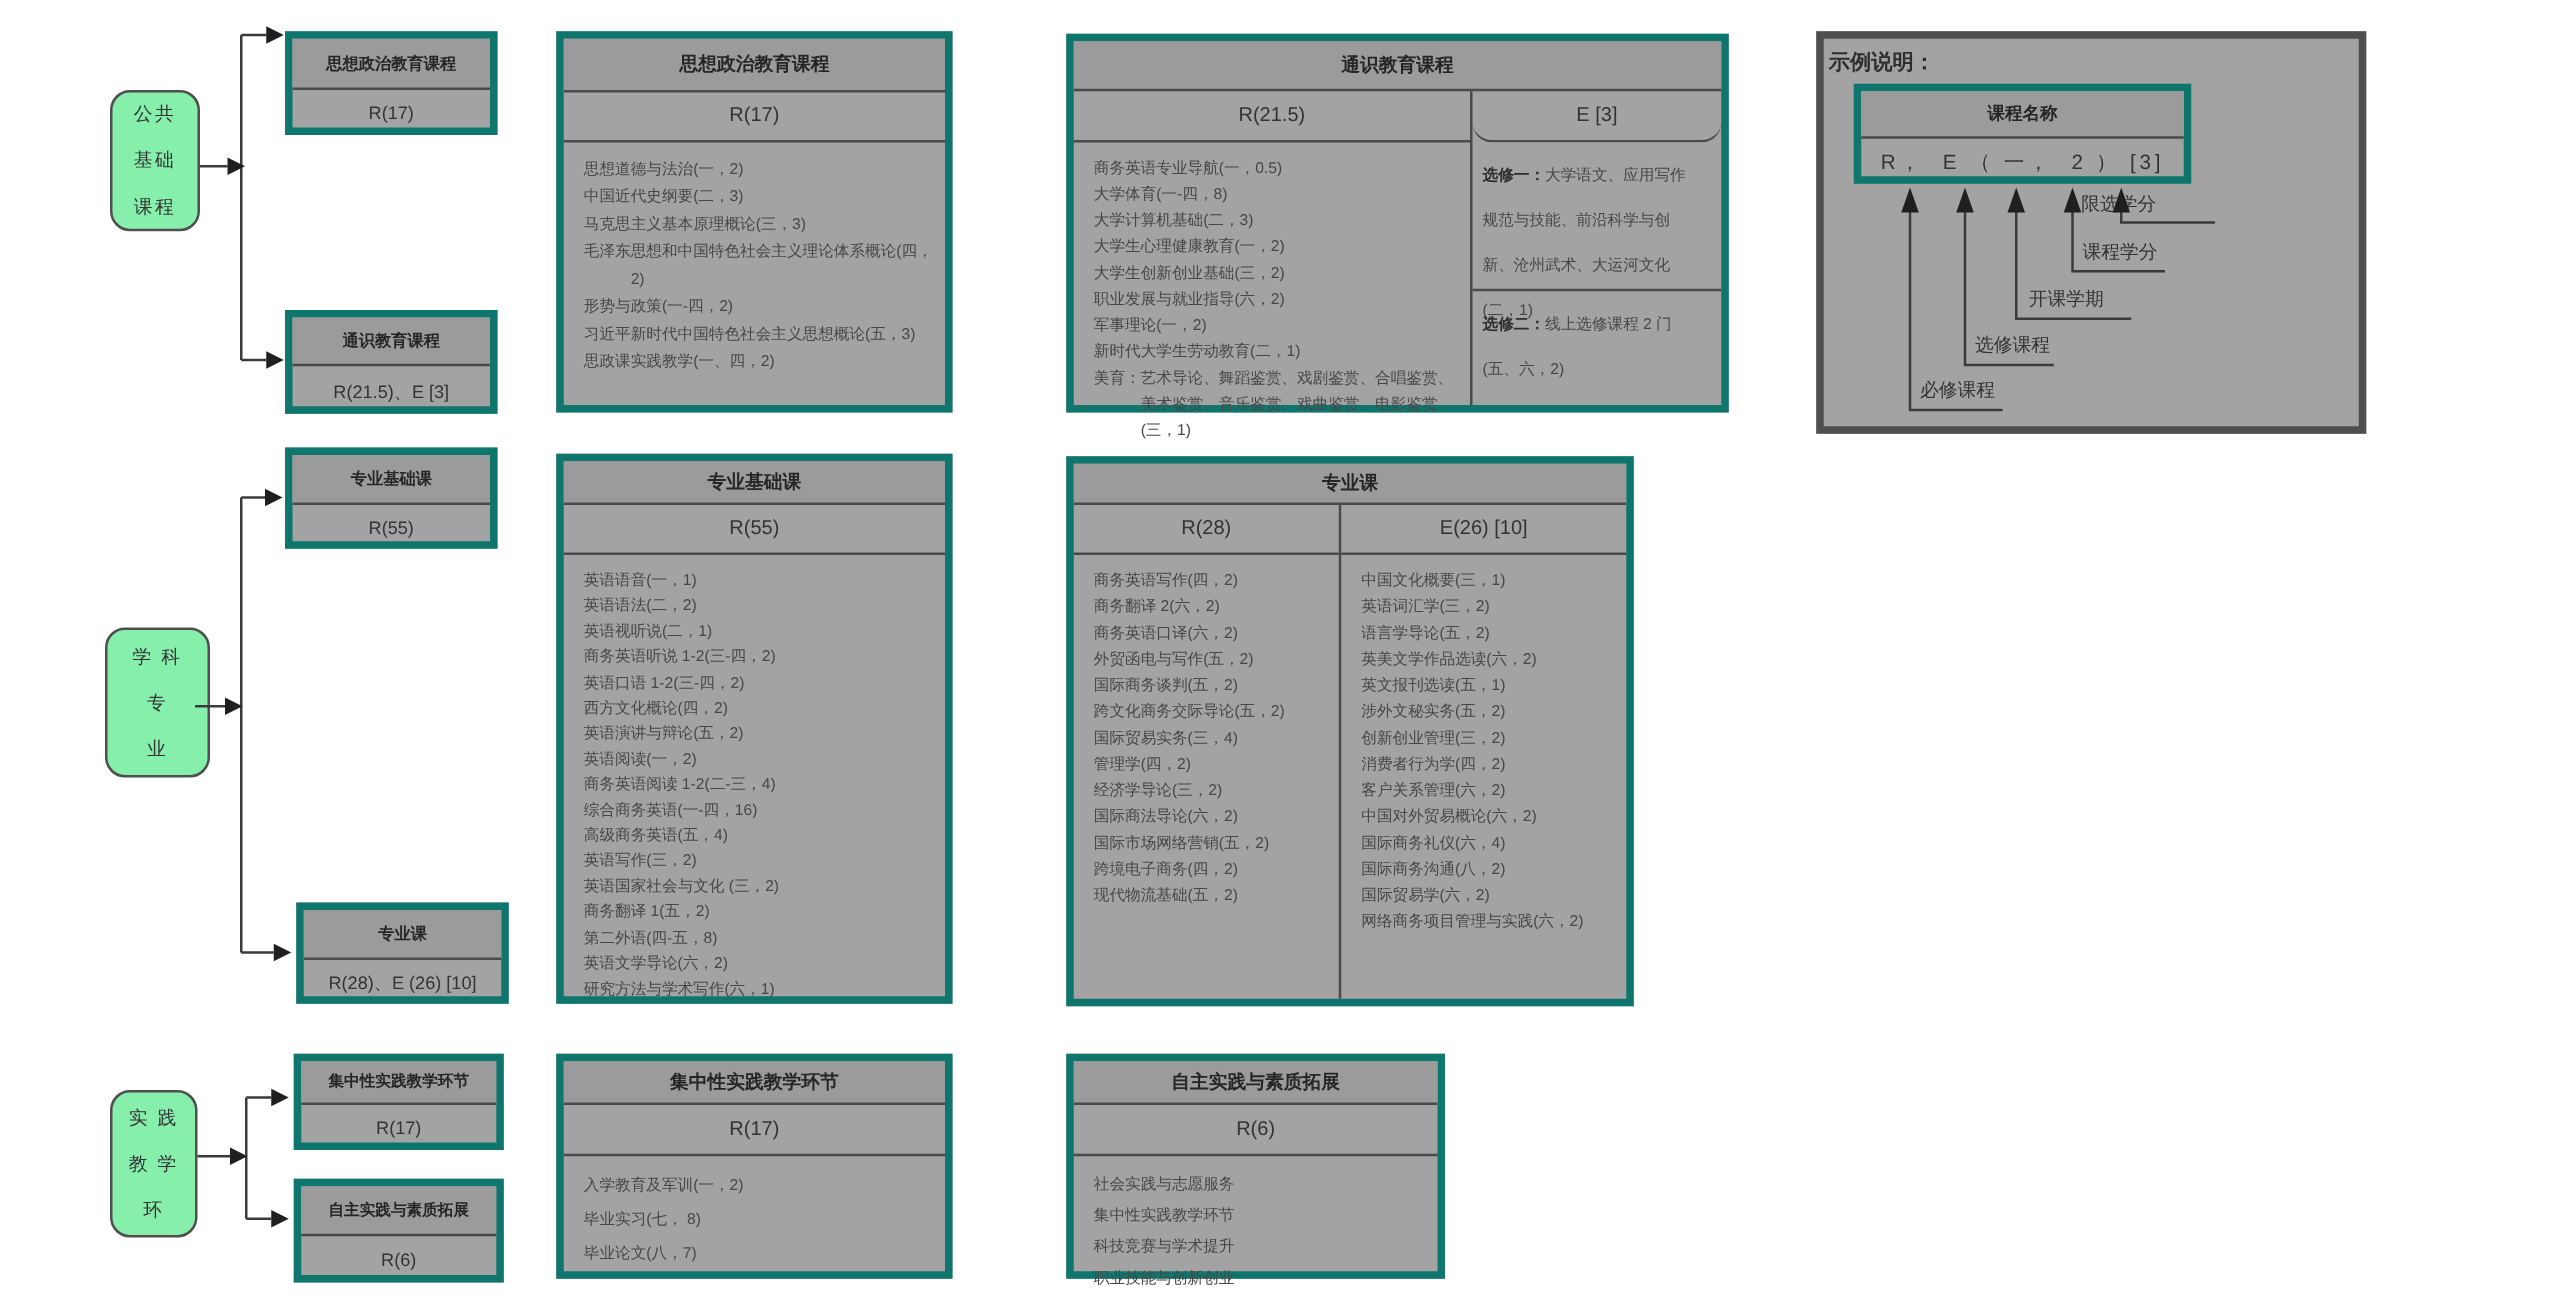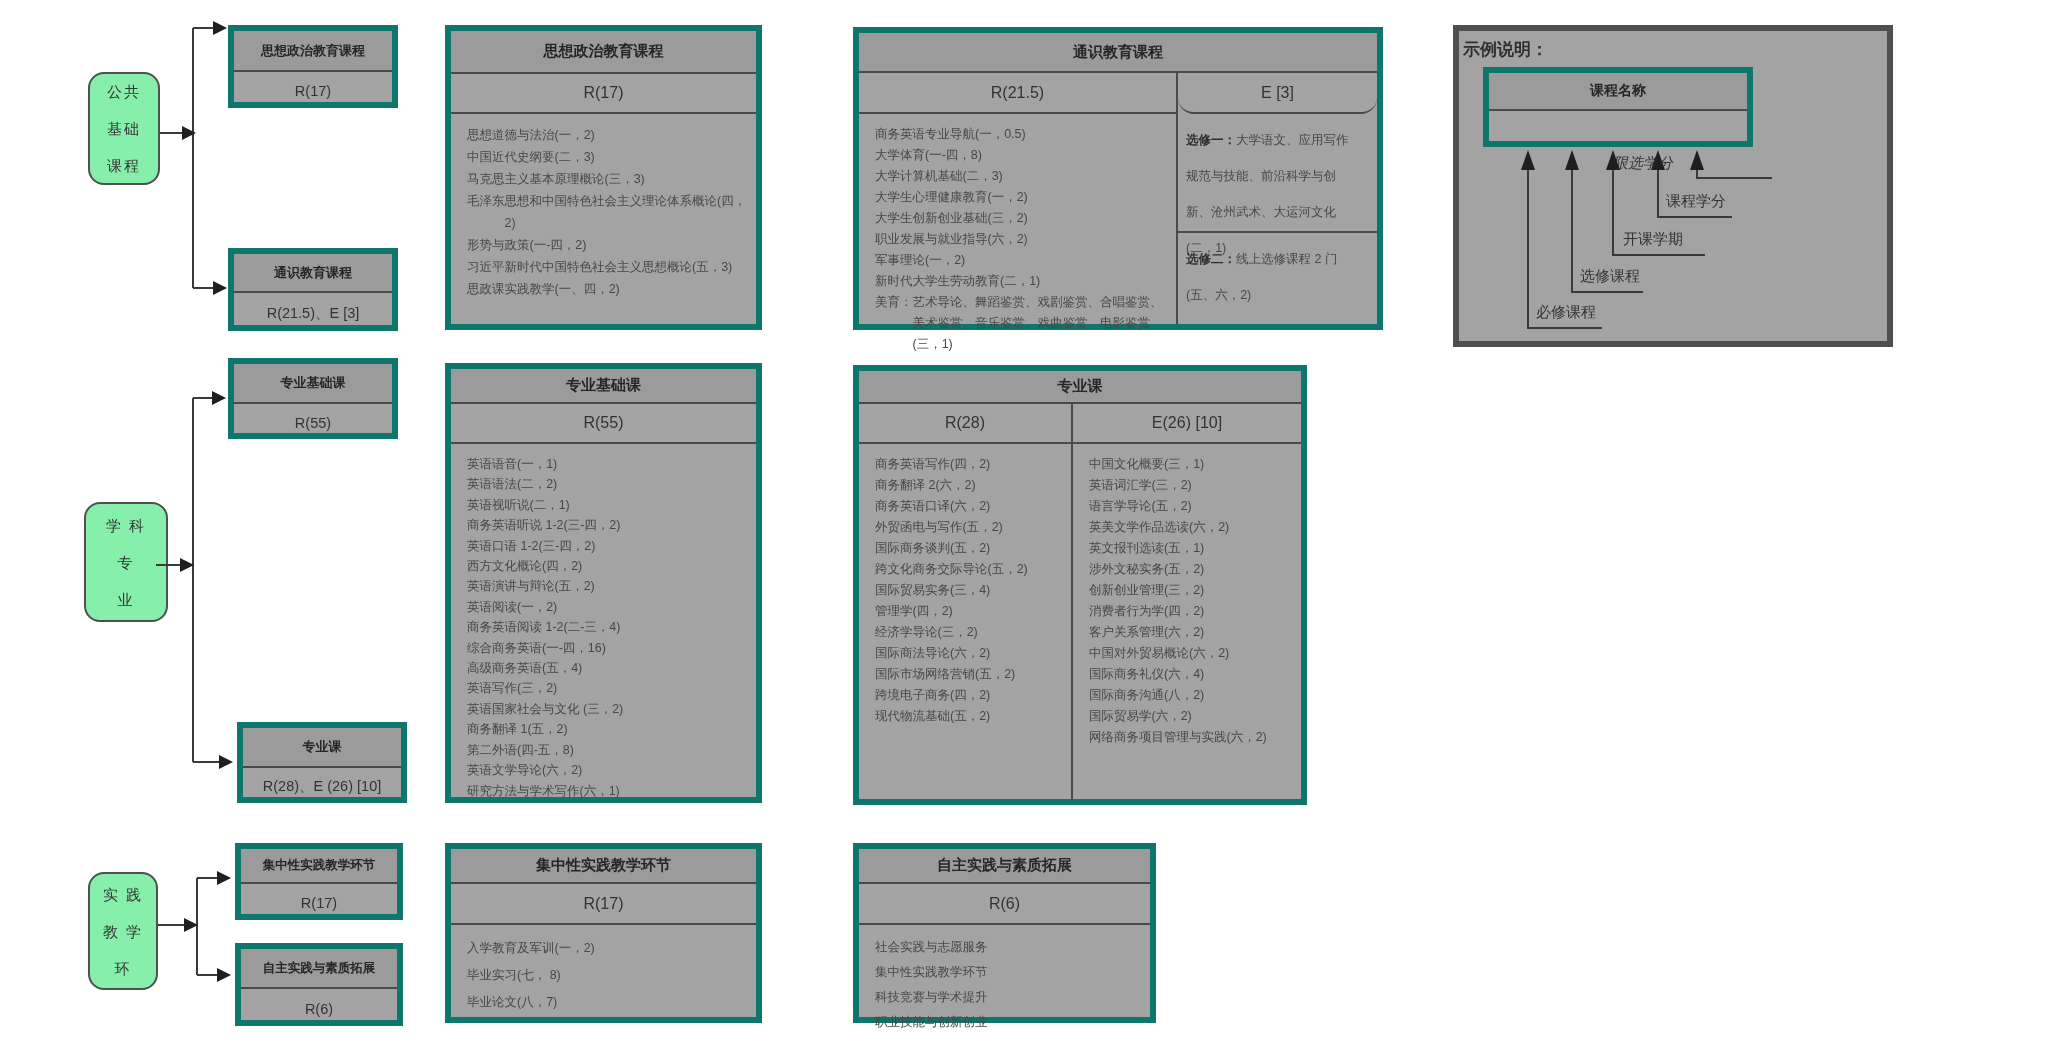--- a/index.html
+++ b/index.html
@@ -193,26 +193,27 @@
         <div class="course">集中性实践教学环节</div>
         <div class="course">科技竞赛与学术提升</div>
         <div class="course">职业技能与创新创业</div>
       </div>
   </div>
 
   <div class="box" style="left:1453px;top:25px;width:440px;height:322px;border-color:#4f4f4f;"></div>
   <div class="legend-label" style="left:1463px;top:38px;font-size:17px;font-weight:600;color:#2e2e2e;">示例说明：</div>
   <div class="box" style="left:1483px;top:67px;width:270px;height:80px;">
     <div class="hd" style="height:38px;font-size:14px;">课程名称</div>
+    <div class="sub" style="height:38px;font-size:16.5px;letter-spacing:3px;white-space:pre;">R，  E （ 一，  2 ） [3]</div>
   </div>
   <div class="legend-label" style="left:1536px;top:303px;">必修课程</div>
   <div class="legend-label" style="left:1580px;top:267px;">选修课程</div>
   <div class="legend-label" style="left:1623px;top:230px;">开课学期</div>
   <div class="legend-label" style="left:1666px;top:192px;">课程学分</div>
-  <div class="legend-label" style="left:1613px;top:154px;font-style:italic;">限选学分</div>
+  <div class="legend-label" style="left:1665px;top:154px;">限选学分</div>
 
   <svg class="overlay" width="2048" height="1049" viewBox="0 0 2048 1049">
     <g stroke="#3a3a3a" stroke-width="2" fill="none">
 
       <path d="M160,133 H182"></path>
       <path d="M193,28 V288"></path>
       <path d="M193,28 H213"></path>
       <path d="M193,288 H213"></path>
 
       <path d="M156,565 H180"></path>

